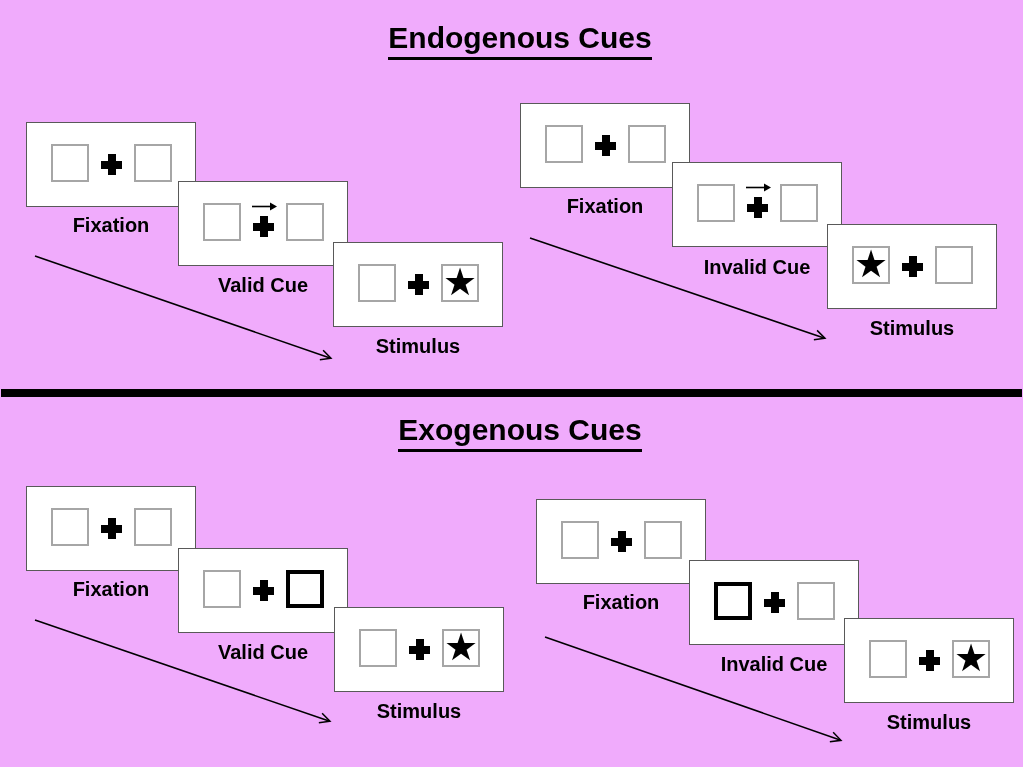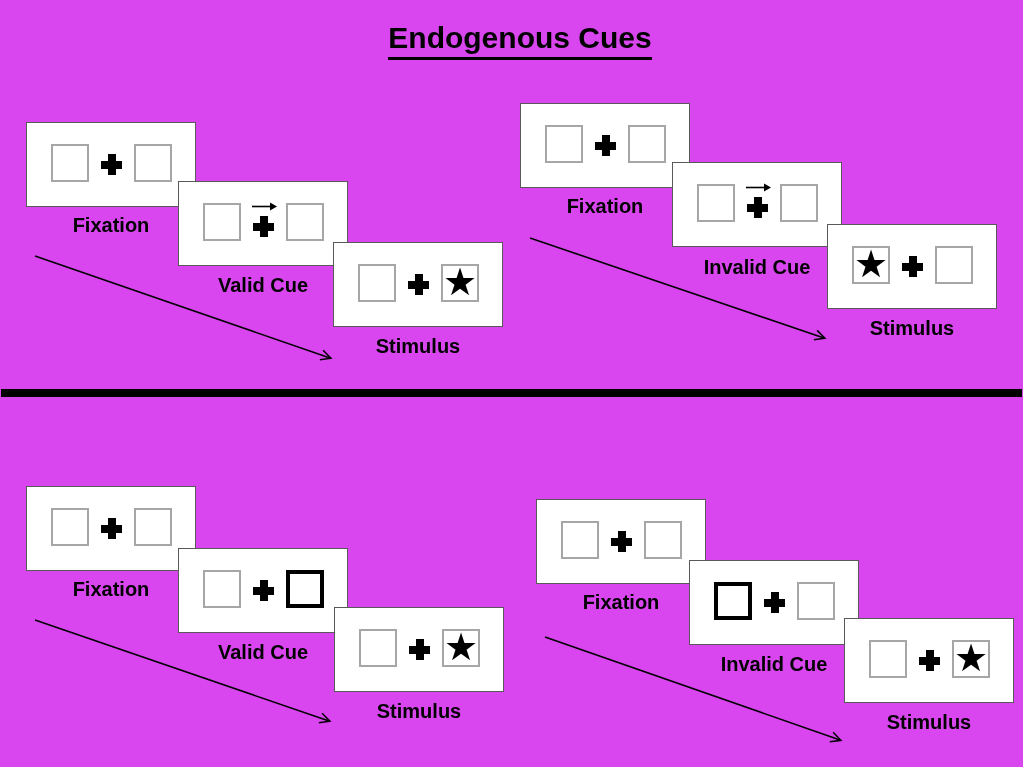--- a/index.html
+++ b/index.html
@@ -1,20 +1,20 @@
 <!DOCTYPE html>
 <html><head>
 <meta charset="utf-8">
 <style>
   html, body { margin: 0; padding: 0; background: #ffffff; }
   .canvas {
     position: relative;
     width: 1023px;
     height: 767px;
-    background: #d946ef;
+    background: #f0abfc;
     font-family: "Liberation Sans", "DejaVu Sans", sans-serif;
     color: #000;
     overflow: hidden;
   }
 
   .section-title {
     position: absolute;
     left: 17px;
     right: 0;
     text-align: center;
@@ -124,20 +124,23 @@
 <body>
 
 <div class="canvas">
 
   <div class="section-title title-endo">
     <span>Endogenous Cues</span>
   </div>
 
   <div class="divider"></div>
 
+  <div class="section-title title-exo">
+    <span>Exogenous Cues</span>
+  </div>
 
   <svg class="arrows-layer">
     <defs>
       <marker id="ah" markerWidth="14" markerHeight="14" refX="10" refY="6" orient="auto" markerUnits="userSpaceOnUse">
         <path d="M1 1 L11 6 L1 11" fill="none" stroke="#000" stroke-width="1.5"></path>
       </marker>
     </defs>
     <line x1="35" y1="256" x2="330" y2="358" stroke="#000" stroke-width="1.6" marker-end="url(#ah)"></line>
     <line x1="530" y1="238" x2="824" y2="338" stroke="#000" stroke-width="1.6" marker-end="url(#ah)"></line>
     <line x1="35" y1="620" x2="329" y2="721" stroke="#000" stroke-width="1.6" marker-end="url(#ah)"></line>

